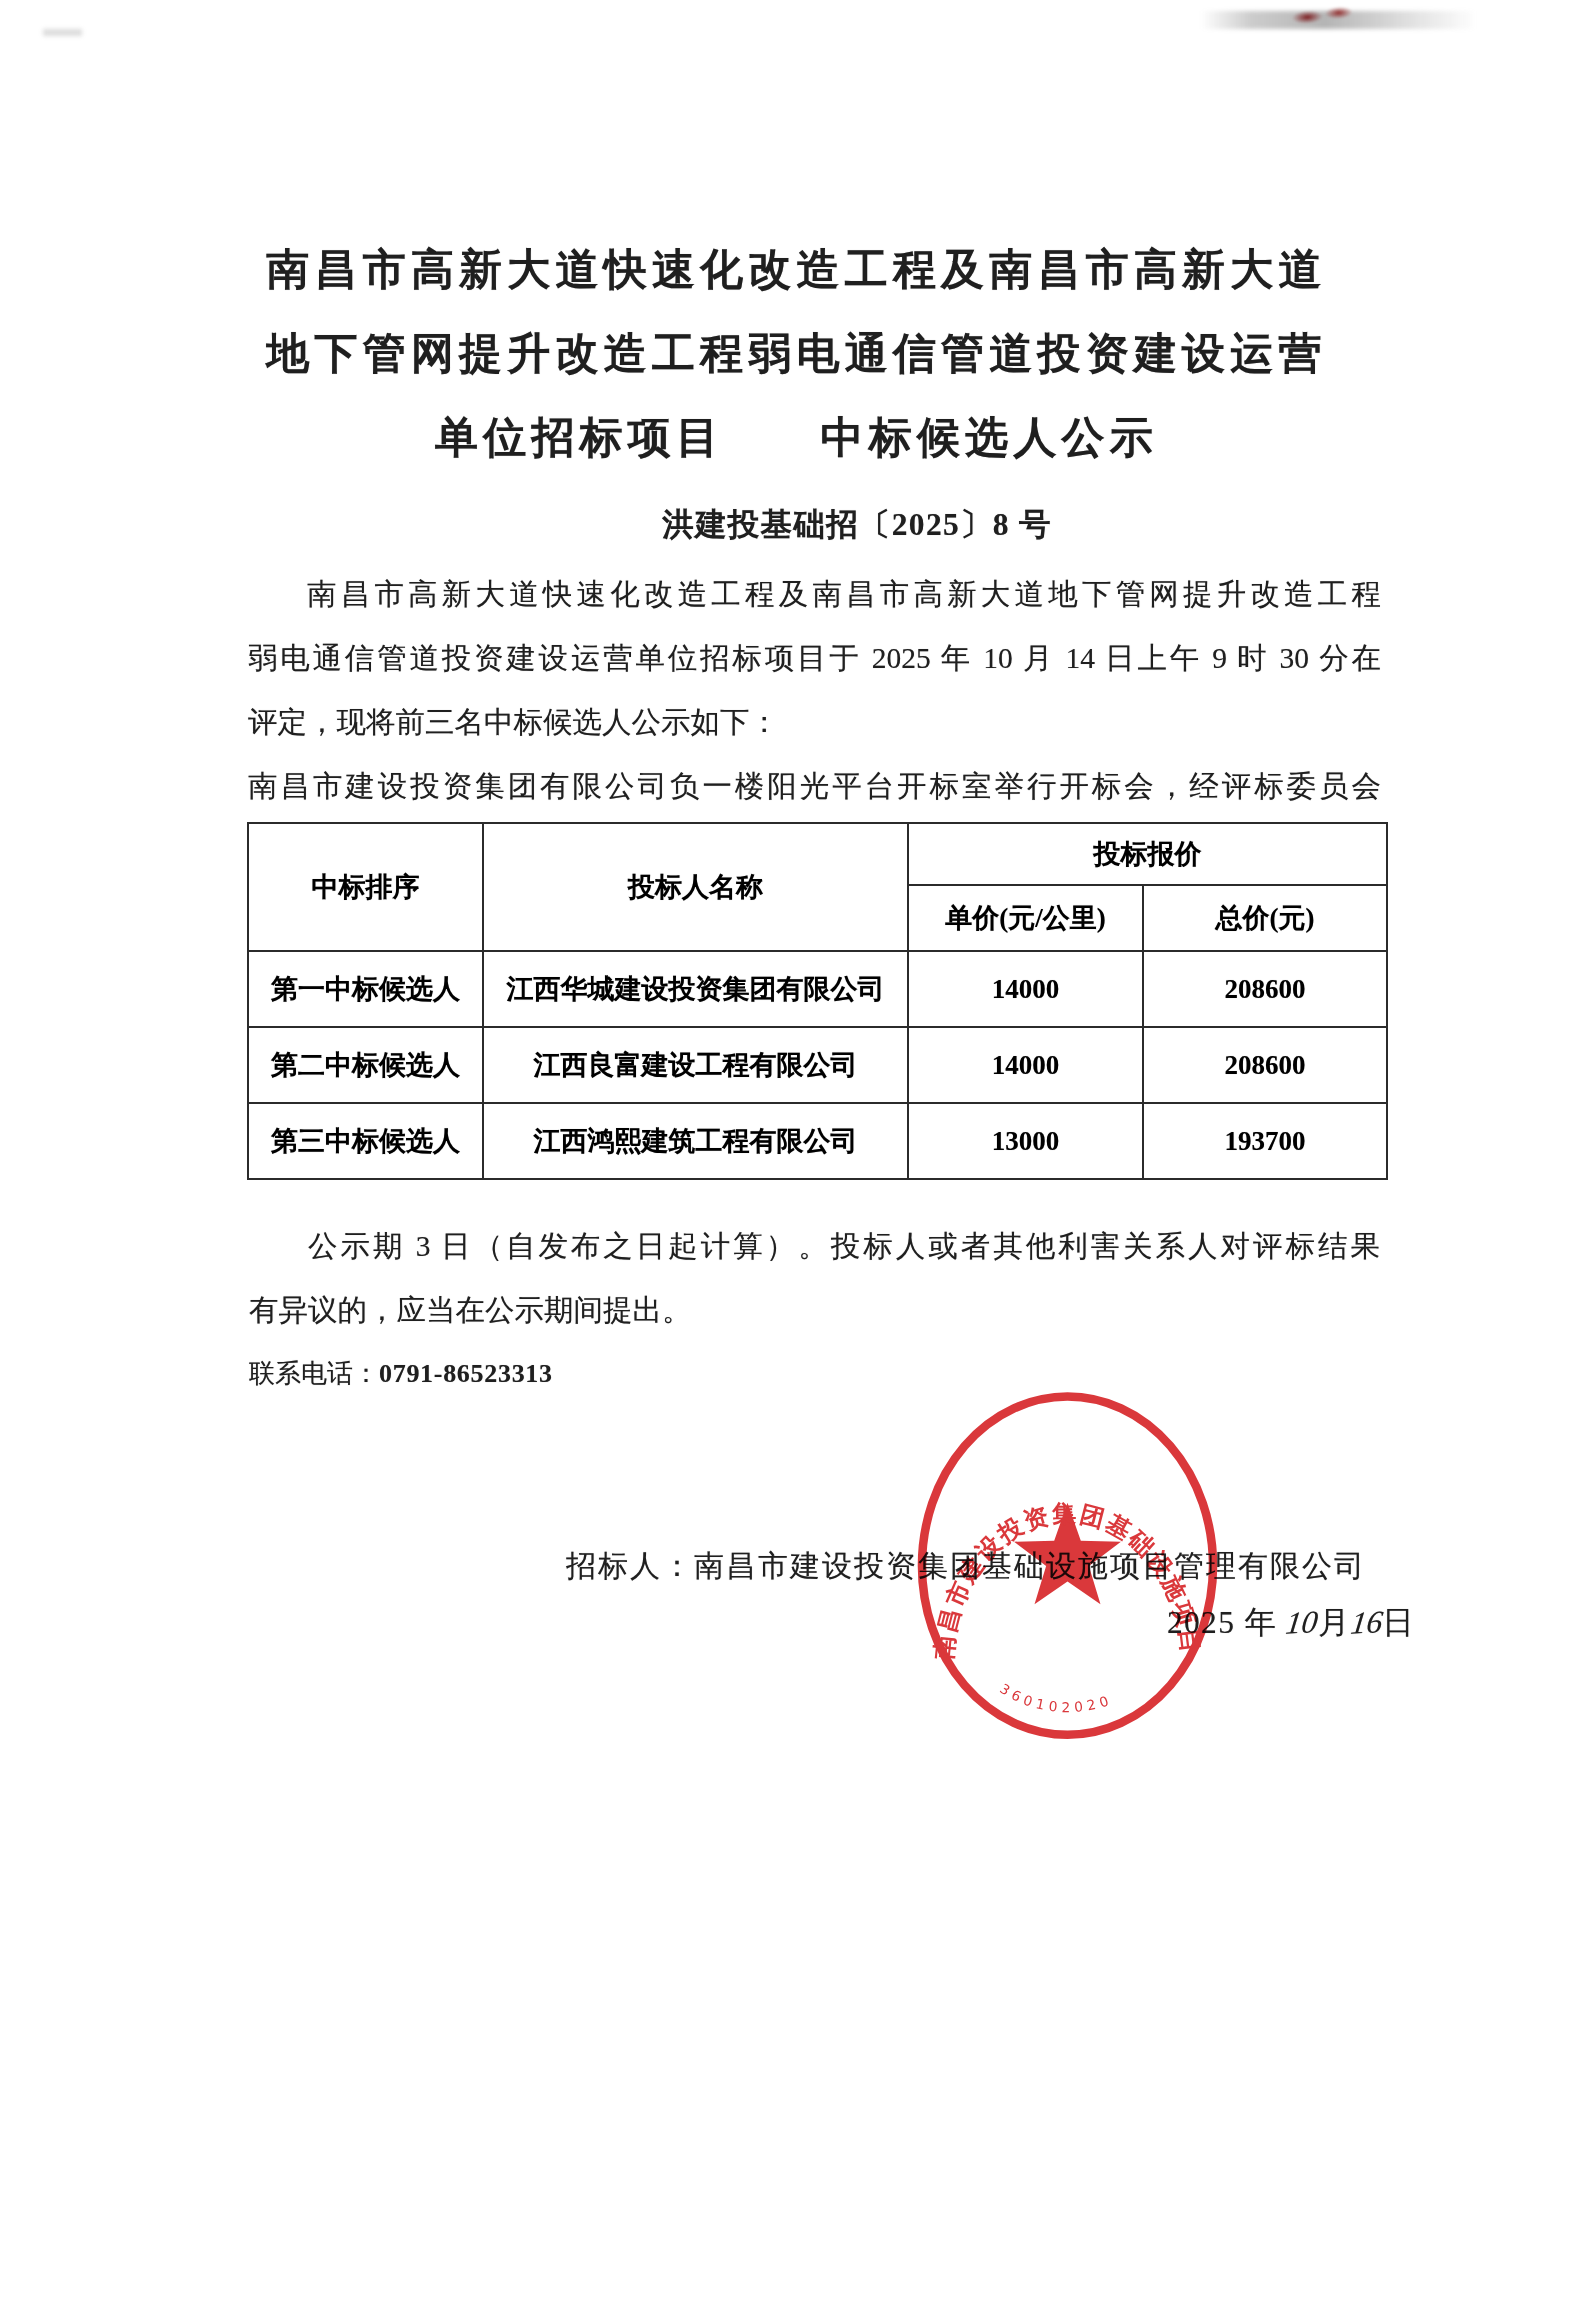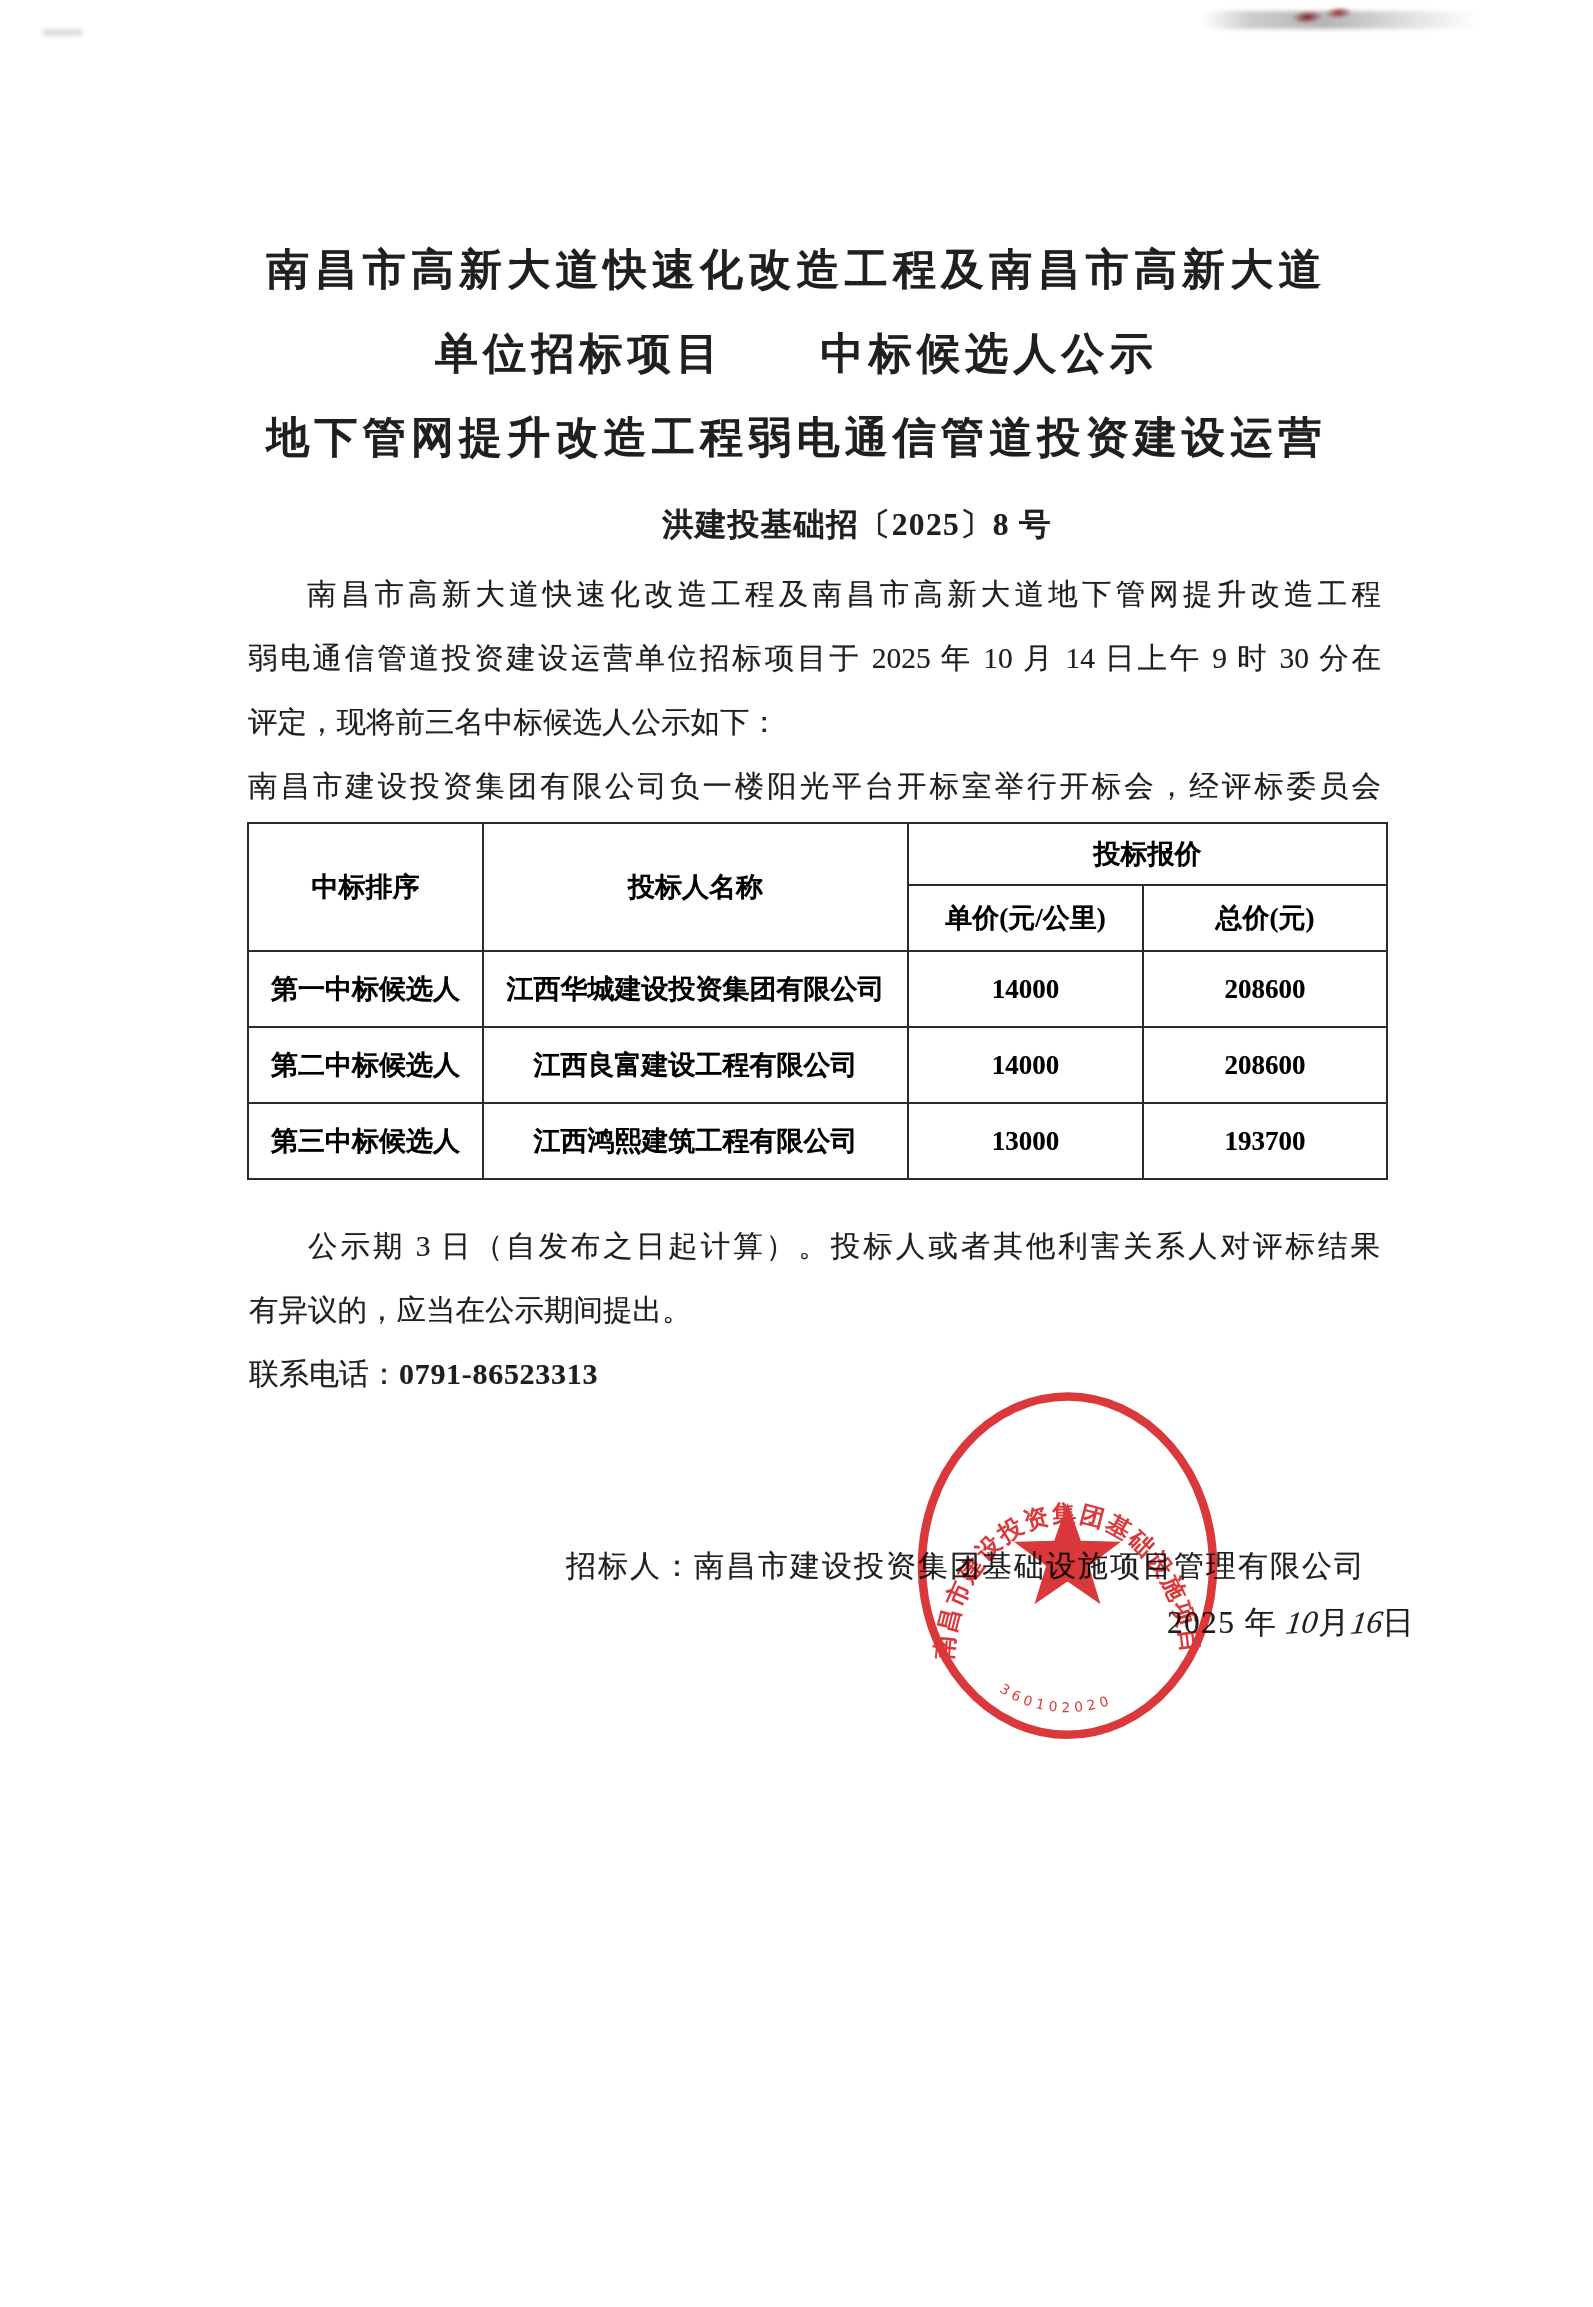--- a/index.html
+++ b/index.html
@@ -58,21 +58,21 @@
   .para2{
     position:absolute;left:249px;top:1214px;width:1131px;
     font-size:29.5px;
   }
   .para2 .pline{height:64px;line-height:64px;white-space:pre;}
   .pline.just{text-align:justify;text-align-last:justify;}
   .pline.indent{text-indent:59px;}
 
   .contact-line{
     position:absolute;left:249px;top:1342px;width:1131px;
-    font-size:30px;height:64px;line-height:64px;white-space:pre;
+    font-size:26px;height:64px;line-height:64px;white-space:pre;
   }
   .contact-line .phone{font-weight:700;letter-spacing:0.7px;}
 
   
   .bid-table{
     position:absolute;left:247px;top:822px;
     border-collapse:collapse;
     table-layout:fixed;
     font-size:27px;
   }
@@ -117,22 +117,22 @@
 <body>
 
 <div class="page">
 
   <div class="scan-streak"></div>
   <div class="scan-smudge"></div>
   <div class="scan-dot"></div>
 
   <div class="title-block ink">
     <div class="title-line">南昌市高新大道快速化改造工程及南昌市高新大道</div>
+    <div class="title-line">地下管网提升改造工程弱电通信管道投资建设运营</div>
     <div class="title-line">单位招标项目　　中标候选人公示</div>
-    <div class="title-line">地下管网提升改造工程弱电通信管道投资建设运营</div>
   </div>
 
   <div class="doc-number ink">洪建投基础招〔2025〕8 号</div>
 
   <div class="para1 ink">
     <div class="pline just indent">南昌市高新大道快速化改造工程及南昌市高新大道地下管网提升改造工程</div>
     <div class="pline just">弱电通信管道投资建设运营单位招标项目于 2025 年 10 月 14 日上午 9 时 30 分在</div>
     <div class="pline">评定，现将前三名中标候选人公示如下：</div>
     <div class="pline just">南昌市建设投资集团有限公司负一楼阳光平台开标室举行开标会，经评标委员会</div>
   </div>

